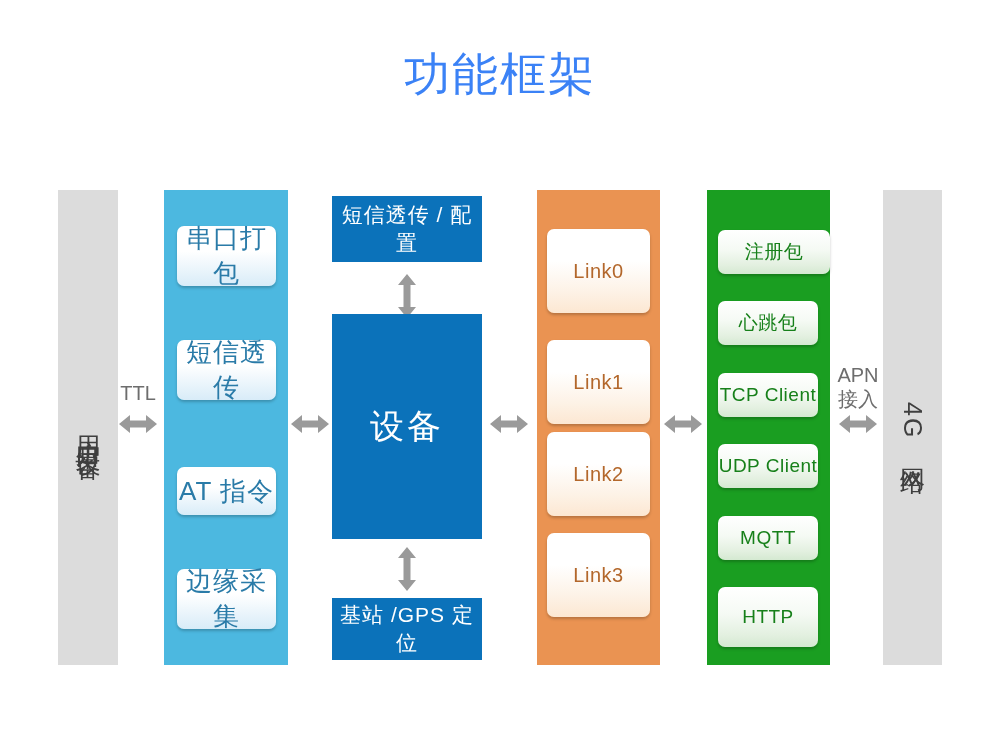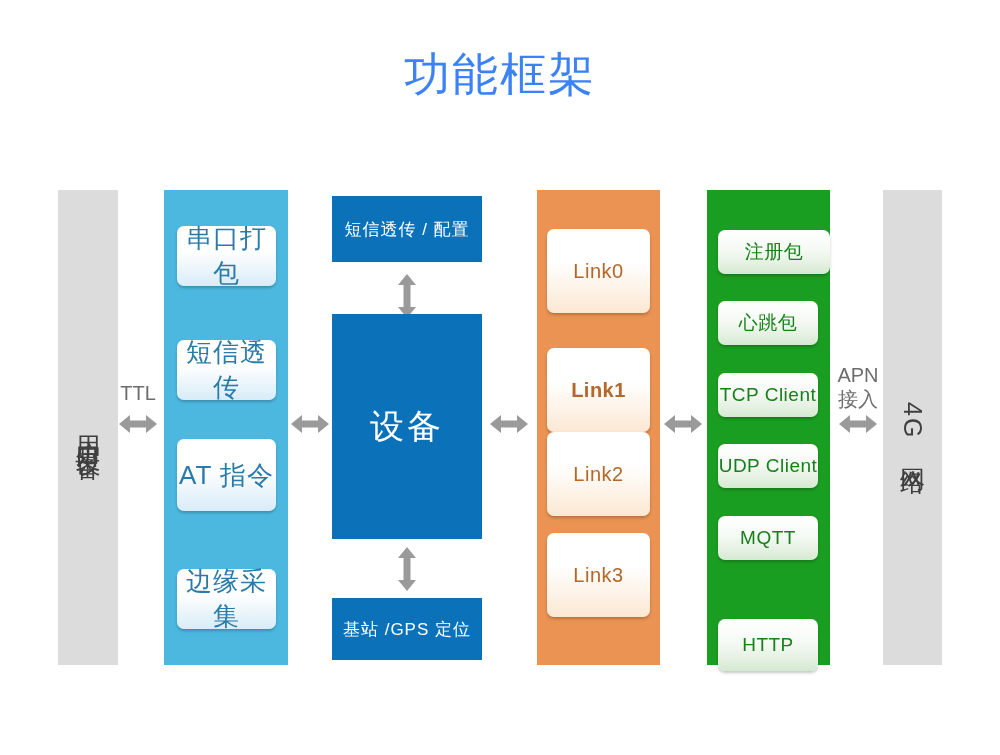--- a/index.html
+++ b/index.html
@@ -93,21 +93,21 @@
   .boxblue {
     position: absolute;
     box-sizing: border-box;
     background: #0b72ba;
     color: #ffffff;
     display: flex;
     align-items: center;
     justify-content: center;
     text-align: center;
   }
-  .boxblue.small { font-size: 17px; letter-spacing: 1px; }
+  .boxblue.small { font-size: 21px; letter-spacing: 1px; }
   .boxblue.big   { font-size: 34px; letter-spacing: 3px; }
 
   
   .arrow-h {
     position: absolute;
     width: 38px;
     height: 24px;
   }
   .arrow-v {
     position: absolute;
@@ -142,21 +142,21 @@
 </div>
 
 <div class="band band-cyan" style="left:164px; top:190px; width:124px; height:475px;"></div>
 
 <div class="chip chip-cyan" style="left:177px; top:226px; width:99px; height:60px;">
   <span>串口打包</span>
 </div>
 <div class="chip chip-cyan" style="left:177px; top:340px; width:99px; height:60px;">
   <span>短信透传</span>
 </div>
-<div class="chip chip-cyan" style="left:177px; top:439px; width:99px; height:72px;">
+<div class="chip chip-cyan" style="left:177px; top:467px; width:99px; height:48px;">
   <span>AT 指令</span>
 </div>
 <div class="chip chip-cyan" style="left:177px; top:569px; width:99px; height:60px;">
   <span>边缘采集</span>
 </div>
 
 <div class="arrow-h" style="left:291px; top:412px;">
   <svg width="38" height="24" viewBox="0 0 38 24">
     <path d="M0 12 L11 3 L11 8.5 L27 8.5 L27 3 L38 12 L27 21 L27 15.5 L11 15.5 L11 21 Z" fill="#9a9a9a"></path>
   </svg>
@@ -190,21 +190,21 @@
   <svg width="38" height="24" viewBox="0 0 38 24">
     <path d="M0 12 L11 3 L11 8.5 L27 8.5 L27 3 L38 12 L27 21 L27 15.5 L11 15.5 L11 21 Z" fill="#9a9a9a"></path>
   </svg>
 </div>
 
 <div class="band band-orange" style="left:537px; top:190px; width:123px; height:475px;"></div>
 
 <div class="chip chip-orange" style="left:547px; top:229px; width:103px; height:84px;">
   <span>Link0</span>
 </div>
-<div class="chip chip-orange" style="left:547px; top:348px; width:103px; height:84px;font-weight:bold;">
+<div class="chip chip-orange" style="left:547px; top:340px; width:103px; height:84px;">
   <span>Link1</span>
 </div>
 <div class="chip chip-orange" style="left:547px; top:432px; width:103px; height:84px;">
   <span>Link2</span>
 </div>
 <div class="chip chip-orange" style="left:547px; top:533px; width:103px; height:84px;align-items:center;">
   <span>Link3</span>
 </div>
 
 <div class="arrow-h" style="left:664px; top:412px;">
@@ -223,21 +223,21 @@
 </div>
 <div class="chip chip-green" style="left:718px; top:373px; width:100px; height:44px;">
   <span>TCP Client</span>
 </div>
 <div class="chip chip-green" style="left:718px; top:444px; width:100px; height:44px;">
   <span>UDP Client</span>
 </div>
 <div class="chip chip-green" style="left:718px; top:516px; width:100px; height:44px;">
   <span>MQTT</span>
 </div>
-<div class="chip chip-green" style="left:718px; top:587px; width:100px; height:52px;margin-top:32px;">
+<div class="chip chip-green" style="left:718px; top:587px; width:100px; height:60px;">
   <span>HTTP</span>
 </div>
 
 <div class="conn-label" style="left:834px; top:363px; width:48px;">APN</div>
 <div class="conn-label" style="left:834px; top:387px; width:48px;">接入</div>
 <div class="arrow-h" style="left:839px; top:412px;">
   <svg width="38" height="24" viewBox="0 0 38 24">
     <path d="M0 12 L11 3 L11 8.5 L27 8.5 L27 3 L38 12 L27 21 L27 15.5 L11 15.5 L11 21 Z" fill="#9a9a9a"></path>
   </svg>
 </div>

